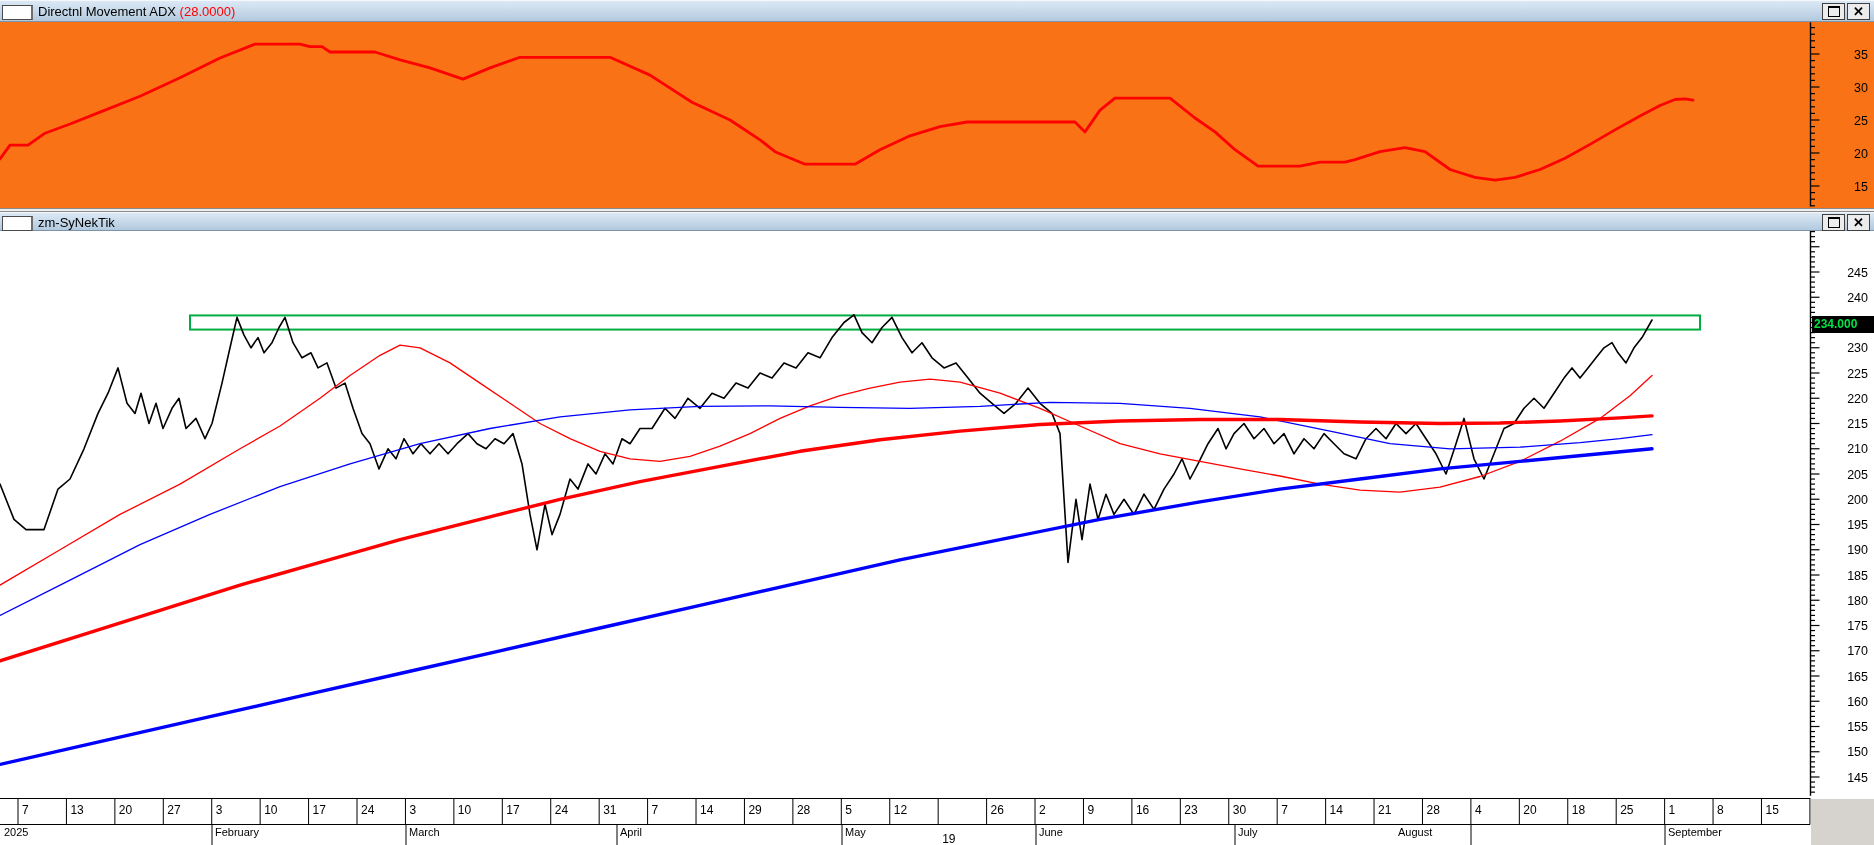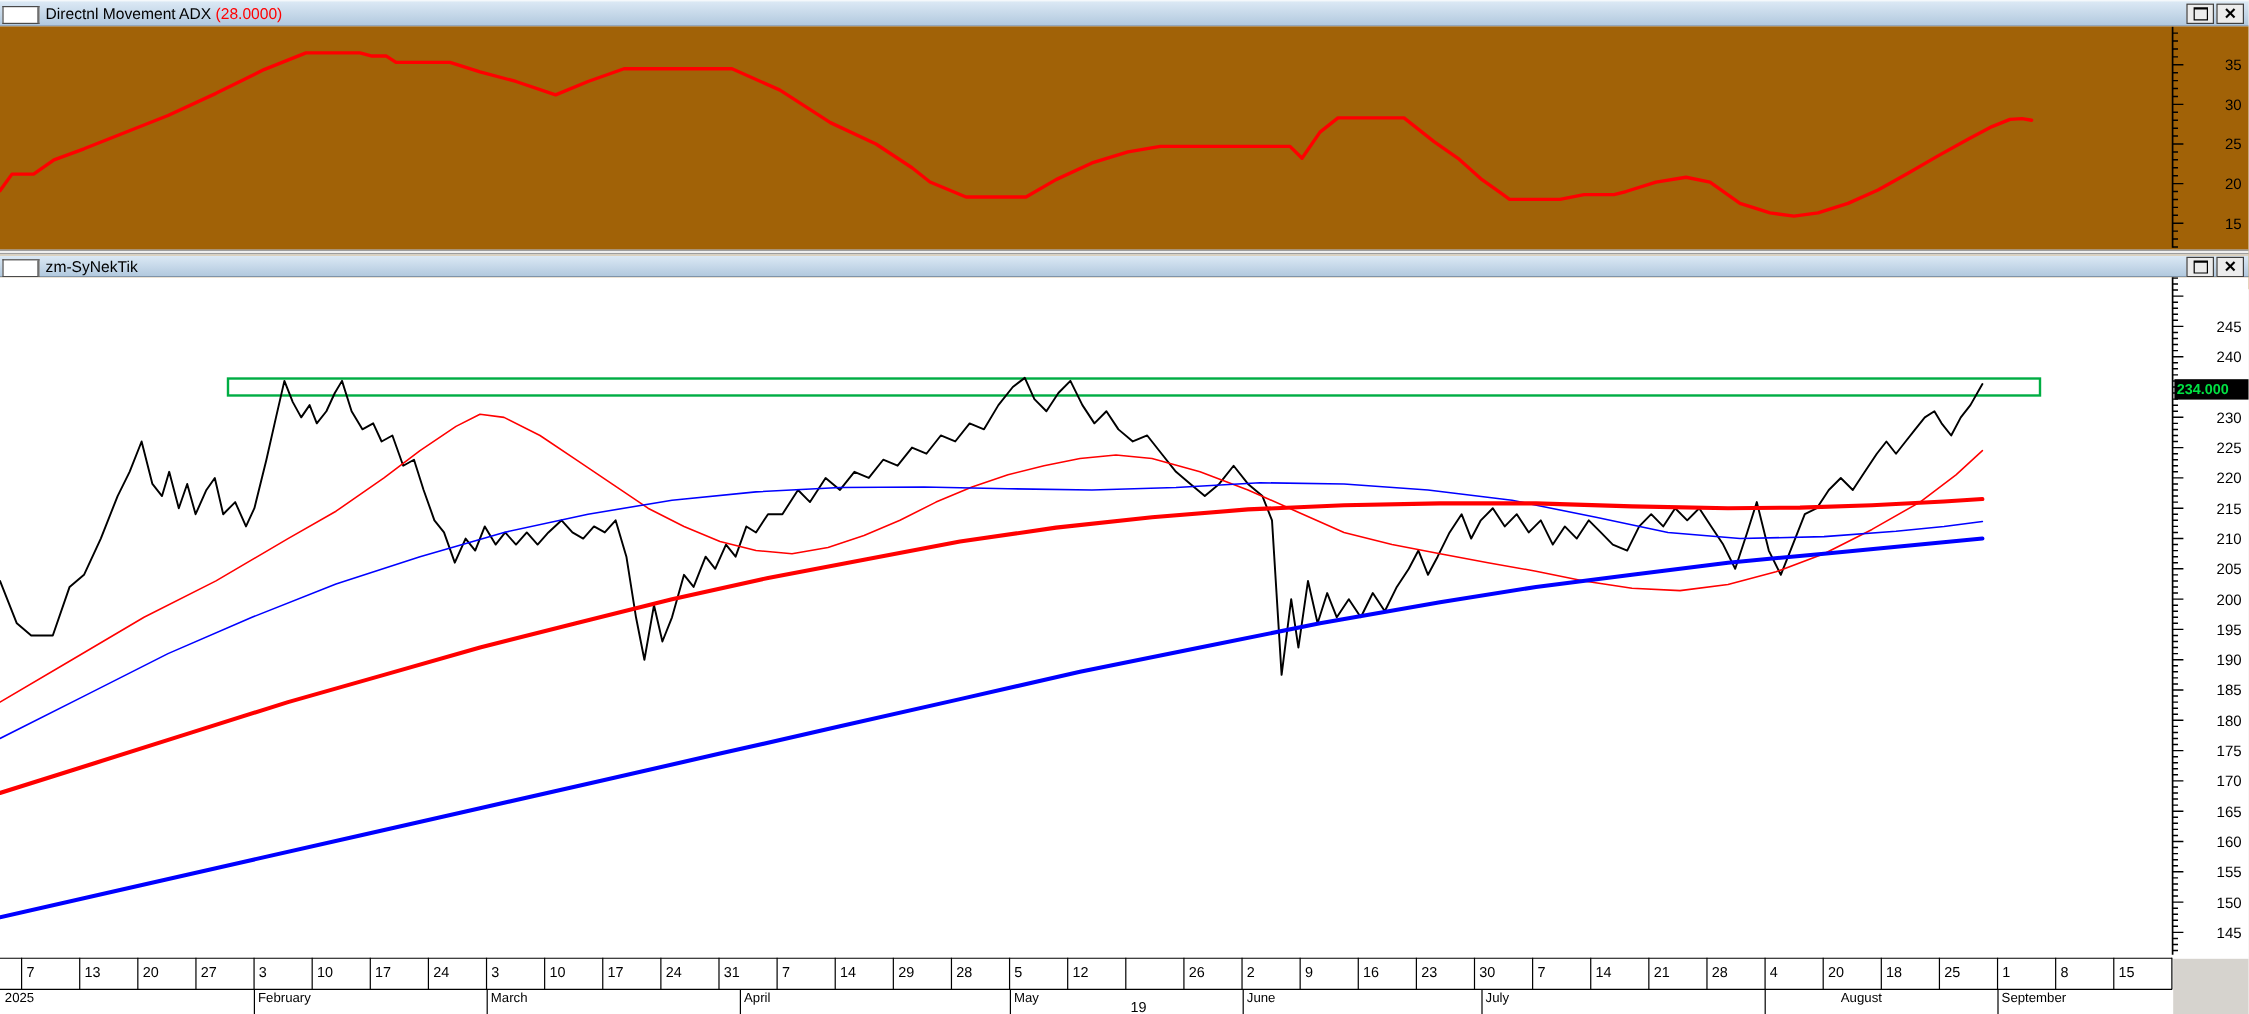--- a/index.html
+++ b/index.html
@@ -10,21 +10,21 @@
             border-top:1px solid #f4f8fb;border-bottom:1px solid #7f93a8;box-sizing:border-box;padding-left:34px;}
   .collapse-box{position:absolute;left:2px;top:4px;width:28px;height:13px;background:#ffffff;
             border:1px solid #4a4a4a;border-right:2px solid #6f6f6f;}
   .title-text{position:absolute;left:38px;top:3px;font-size:13px;color:#000;white-space:pre;}
   .title-value{color:#ff0000;}
   .winbtns{position:absolute;right:4px;top:2px;display:flex;gap:2px;}
   .winbtn{width:23px;height:17px;background:#ececec;border:1px solid #404040;box-sizing:border-box;
           display:flex;align-items:center;justify-content:center;font-weight:bold;font-size:12px;color:#000;}
   .max-glyph{display:block;width:10px;height:8px;border:1px solid #000;border-top:2px solid #000;}
   .close-glyph{font-size:13px;line-height:13px;font-weight:bold;}
-  #adx-plot{position:absolute;left:0;top:22px;width:1874px;height:219px;background:#a16207;text-align:right;}
+  #adx-plot{position:absolute;left:0;top:22px;width:1874px;height:219px;background:#f97316;text-align:right;}
   #panel-sep{position:absolute;left:0;top:208px;width:1874px;height:4px;background:#efefef;
              border-top:1px solid #8a8a8a;border-bottom:1px solid #8a8a8a;box-sizing:border-box;}
   #price-titlebar{top:212px;height:19px;}
   #price-titlebar .collapse-box{top:3px;}
   #price-titlebar .title-text{top:2px;}
   #price-titlebar .winbtns{top:1px;}
   #price-plot{position:absolute;left:0;top:231px;width:1874px;height:567px;background:#ffffff;}
   svg{position:absolute;left:0;top:0;}
   #price-marker{position:absolute;left:1812px;top:316px;width:62px;height:17px;background:#000;
         color:#00e243;font-weight:bold;font-size:12px;line-height:17px;padding-left:2px;box-sizing:border-box;}
@@ -344,17 +344,17 @@
       <div class="date-text" style="left: 1668.62px;">1</div>
       <div class="date-text" style="left: 1717.05px;">8</div>
       <div class="date-text" style="left: 1765.48px;">15</div>
       <div class="month-text" style="left: 4px;">2025</div>
       <div class="month-text" style="left: 215px;">February</div>
       <div class="month-text" style="left: 409px;">March</div>
       <div class="month-text" style="left: 620px;">April</div>
       <div class="month-text" style="left: 845px;">May</div>
       <div class="month-text" style="left: 1039px;">June</div>
       <div class="month-text" style="left: 1238px;">July</div>
-      <div class="month-text" style="left: 1534px; text-align: right;">August</div>
+      <div class="month-text" style="left: 1398px; text-align: right;">August</div>
       <div class="month-text" style="left: 1668px;">September</div>
     </div>
 
 </div>
 
 </body></html>

